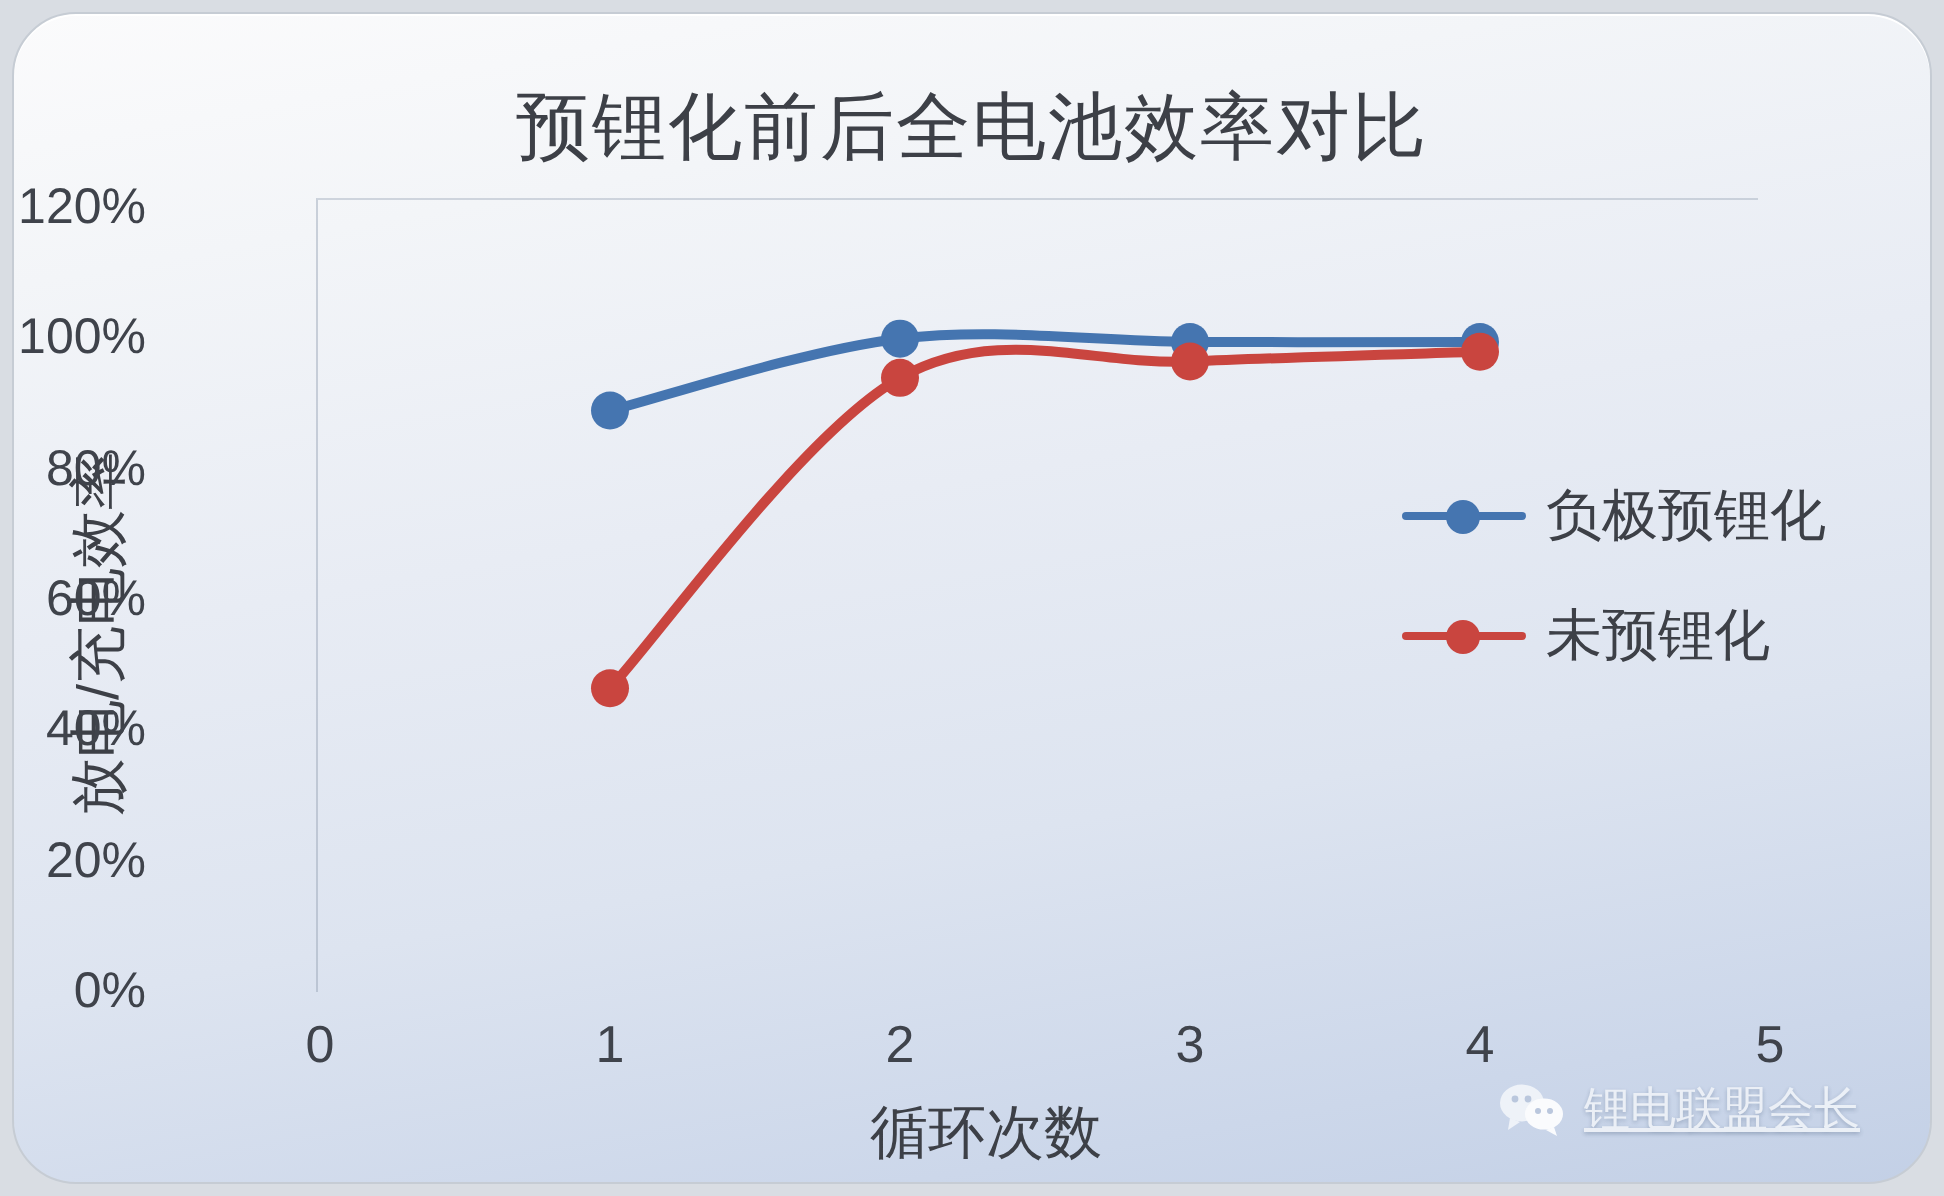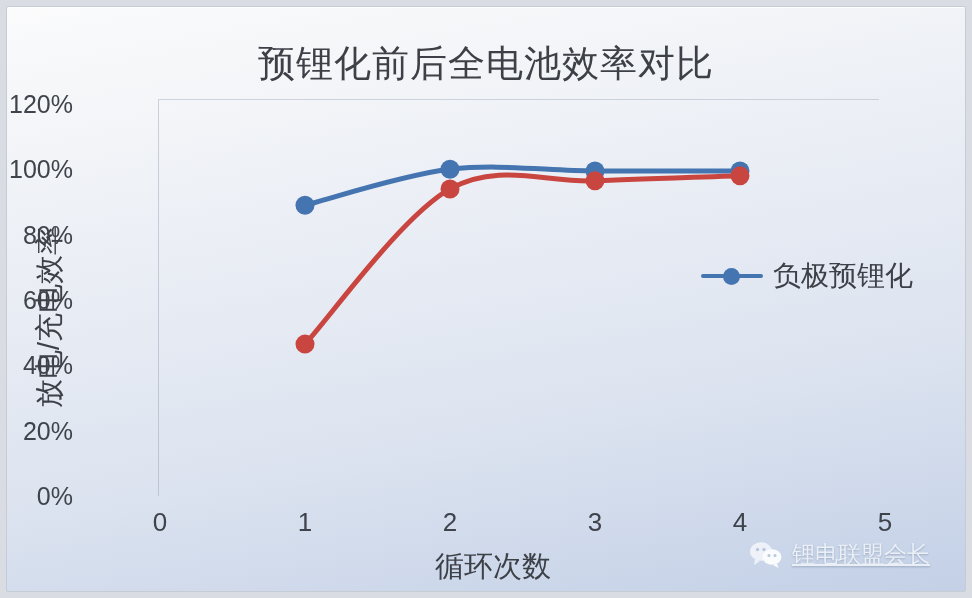--- a/index.html
+++ b/index.html
@@ -5,21 +5,21 @@
   html,body{margin:0;padding:0;}
   body{
     width:972px;height:598px;
     background:#d9dde3;
     font-family:"Liberation Sans","DejaVu Sans",sans-serif;
     overflow:hidden;
   }
   #frame{
     position:absolute;left:6px;top:6px;
     width:958px;height:584px;
-    border-radius:2px;
+    border-radius:32px;
     border:1px solid #c6ccd4;
     background:linear-gradient(170deg,#fbfbfc 0%,#f3f5f8 18%,#e8ecf4 42%,#dde4f0 66%,#ccd7ea 88%,#c3d0e6 100%);
     box-shadow:inset 0 1px 0 #ffffff;
     overflow:hidden;
   }
   
   #chart-title{
     position:absolute;left:0;top:32px;width:100%;
     text-align:center;
     font-size:37px;color:#3d4047;
@@ -67,21 +67,21 @@
   #xlabel{
     position:absolute;
     left:0;top:540px;width:972px;
     text-align:center;
     font-size:29px;color:#3d4047;
     white-space:nowrap;
   }
   
   #legend{
     position:absolute;
-    left:694px;top:250px;
+    left:694px;top:232px;
     display:flex;flex-direction:column;gap:22px;
   }
   .legend-row{display:flex;align-items:center;gap:10px;}
   .legend-swatch{position:relative;width:62px;height:20px;}
   .legend-swatch .lbar{
     position:absolute;left:0;top:8px;width:62px;height:4px;border-radius:2px;
   }
   .legend-swatch .ldot{
     position:absolute;left:22px;top:2px;width:17px;height:17px;border-radius:50%;
   }
@@ -147,20 +147,27 @@
   </svg>
 
   <div id="legend">
       <div class="legend-row">
         <span class="legend-swatch">
           <span class="lbar" style="background: rgb(69, 117, 176);"></span>
           <span class="ldot" style="background: rgb(69, 117, 176);"></span>
         </span>
         <span class="legend-text">负极预锂化</span>
       </div>
+      <div class="legend-row">
+        <span class="legend-swatch">
+          <span class="lbar" style="background: rgb(201, 69, 63);"></span>
+          <span class="ldot" style="background: rgb(201, 69, 63);"></span>
+        </span>
+        <span class="legend-text">未预锂化</span>
+      </div>
     </div>
 
   <div id="watermark">
     <svg width="34" height="28" viewBox="0 0 34 28">
       <ellipse cx="12" cy="10.5" rx="11" ry="9.2" fill="#f2f5fa"></ellipse>
       <path d="M6 18 L5 24 L11 20 Z" fill="#f2f5fa"></path>
       <circle cx="8.5" cy="8.5" r="1.7" fill="#b9c6dc"></circle>
       <circle cx="15" cy="8.5" r="1.7" fill="#b9c6dc"></circle>
       <ellipse cx="23" cy="16" rx="9.5" ry="7.8" fill="#ffffff"></ellipse>
       <path d="M28 22.5 L29.5 27 L24 24 Z" fill="#ffffff"></path>

